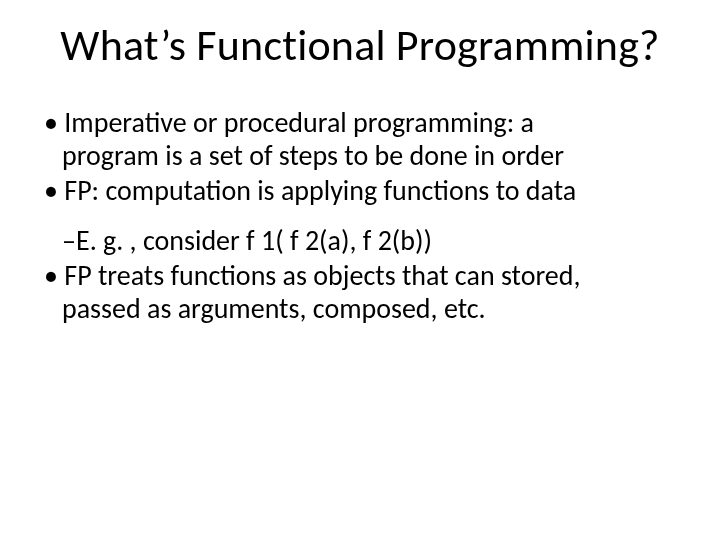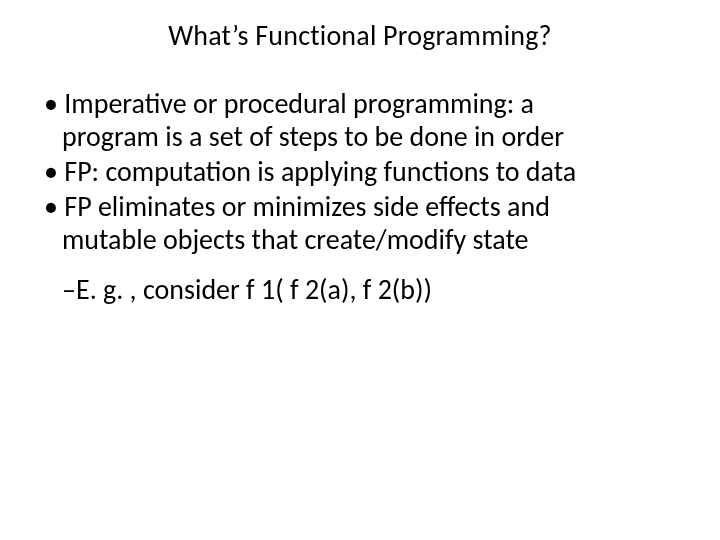--- a/index.html
+++ b/index.html
@@ -11,21 +11,21 @@
     font-family: Calibri, "Segoe UI", Arial, sans-serif;
     color: #000;
   }
   .slide {
     box-sizing: border-box;
     width: 720px;
     height: 540px;
     padding: 18px 44px 0 44px;
   }
   .title {
-    font-size: 28px;
+    font-size: 44px;
     font-weight: 400;
     text-align: center;
     margin: 0 0 34px 0;
     letter-spacing: 0.2px;
   }
   .body {
     font-size: 28px;
     line-height: 1.18;
   }
   .bullet {
@@ -53,24 +53,24 @@
 
     <div class="bullet">
       <span class="mark">• </span><span>Imperative or procedural programming: a</span>
       <span class="cont">program is a set of steps to be done in order</span>
     </div>
 
     <div class="bullet">
       <span class="mark">• </span><span>FP: computation is applying functions to data</span>
     </div>
 
-    <div class="bullet">
-      <span class="mark">• </span><span>FP eliminates or minimizes side effects and</span>
-      <span class="cont">mutable objects that create/modify state</span>
-    </div>
 
     <div class="bullet sub">
       <span class="mark">–</span><span>E. g. , consider f 1( f 2(a), f 2(b))</span>
     </div>
 
+    <div class="bullet">
+      <span class="mark">• </span><span>FP treats functions as objects that can stored,</span>
+      <span class="cont">passed as arguments, composed, etc.</span>
+    </div>
 
   </div>
 </div>
 
 </body></html>

